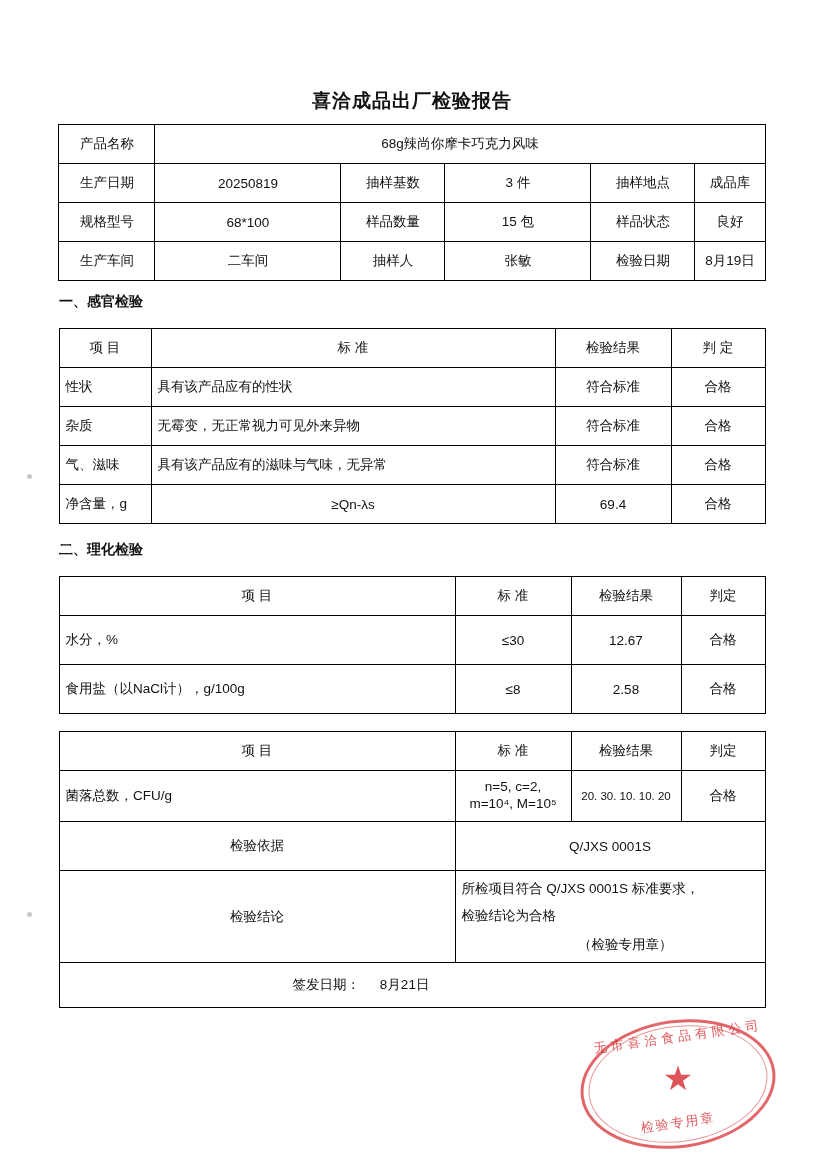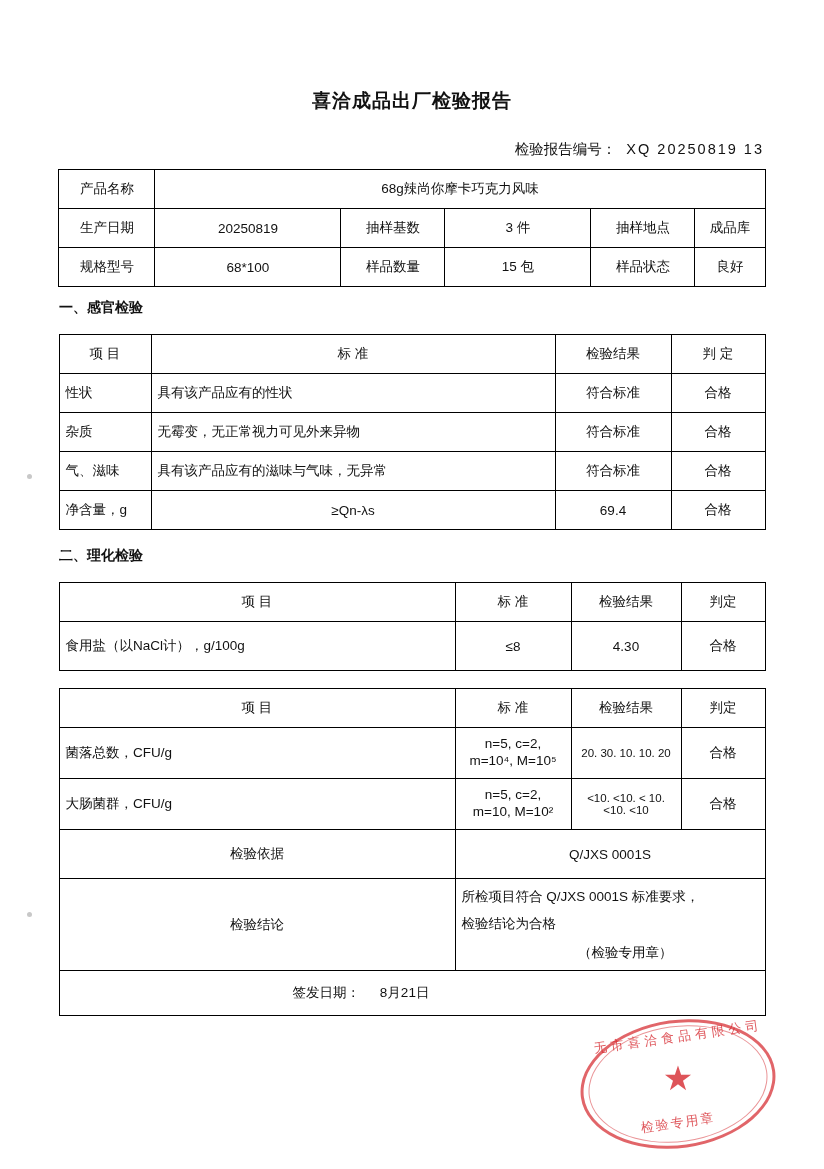--- a/index.html
+++ b/index.html
@@ -164,23 +164,20 @@
 </head>
 <body>
 
 <div class="page">
 
   <div class="edge-dot" style="top:386px;"></div>
   <div class="edge-dot" style="top:824px;"></div>
 
   <div class="title">喜洽成品出厂检验报告</div>
 
-  <div class="report-no">
-    <span>检验报告编号：</span><span class="num">XQ  20250819  13</span>
-  </div>
 
   <table class="main-table">
     <colgroup>
       <col style="width:96px">
         <col style="width:186px">
         <col style="width:104px">
         <col style="width:146px">
         <col style="width:104px">
         <col style="width:70px">
     </colgroup>
@@ -197,20 +194,28 @@
         <td>抽样地点</td>
         <td>成品库</td>
       </tr>
       <tr>
         <td>规格型号</td>
         <td>68*100</td>
         <td>样品数量</td>
         <td>15 包</td>
         <td>样品状态</td>
         <td>良好</td>
+      </tr>
+      <tr>
+        <td>生产车间</td>
+        <td>二车间</td>
+        <td>抽样人</td>
+        <td>张敏</td>
+        <td>检验日期</td>
+        <td>8月19日</td>
       </tr>
     </tbody>
   </table>
 
   <div class="section-label">一、感官检验</div>
   <table class="sec-table">
     <colgroup>
         <col style="width:92px">
         <col style="width:404px">
         <col style="width:116px">
@@ -259,23 +264,29 @@
         <col style="width:84px">
       </colgroup>
     <tbody>
       <tr class="hdr">
         <td class="c">项        目</td>
         <td class="c">标        准</td>
         <td class="c">检验结果</td>
         <td class="c">判定</td>
       </tr>
       <tr>
+        <td class="l" style="height:40px">水分，%</td>
+        <td class="c">≤30</td>
+        <td class="c">12.67</td>
+        <td class="c">合格</td>
+      </tr>
+      <tr>
         <td class="l" style="height:40px">食用盐（以NaCl计），g/100g</td>
         <td class="c">≤8</td>
-        <td class="c">4.30</td>
+        <td class="c">2.58</td>
         <td class="c">合格</td>
       </tr>
     </tbody>
   </table>
 
   <table class="sec-table">
     <colgroup>
         <col style="width:396px">
         <col style="width:116px">
         <col style="width:110px">
@@ -291,29 +302,20 @@
       <tr>
         <td class="l" style="height:42px">菌落总数，CFU/g</td>
         <td class="c small2">
           <span>n=5, c=2,</span><br>
           <span>m=10⁴, M=10⁵</span>
         </td>
         <td class="c" style="font-size:11.5px">20. 30. 10. 10. 20</td>
         <td class="c">合格</td>
       </tr>
       <tr>
-        <td class="l" style="height:42px">大肠菌群，CFU/g</td>
-        <td class="c small2">
-          <span>n=5, c=2,</span><br>
-          <span>m=10, M=10²</span>
-        </td>
-        <td class="c" style="font-size:11.5px">&lt;10. &lt;10. &lt; 10. &lt;10. &lt;10</td>
-        <td class="c">合格</td>
-      </tr>
-      <tr>
         <td class="c" style="height:40px">检验依据</td>
         <td class="c" colspan="3">Q/JXS 0001S</td>
       </tr>
       <tr>
         <td class="c">检验结论</td>
         <td class="concl-cell" colspan="3">
           <span class="ln2">所检项目符合   Q/JXS 0001S   标准要求，</span>
           <span class="ln2">检验结论为合格</span>
           <span class="seal-note">（检验专用章）</span>
         </td>

